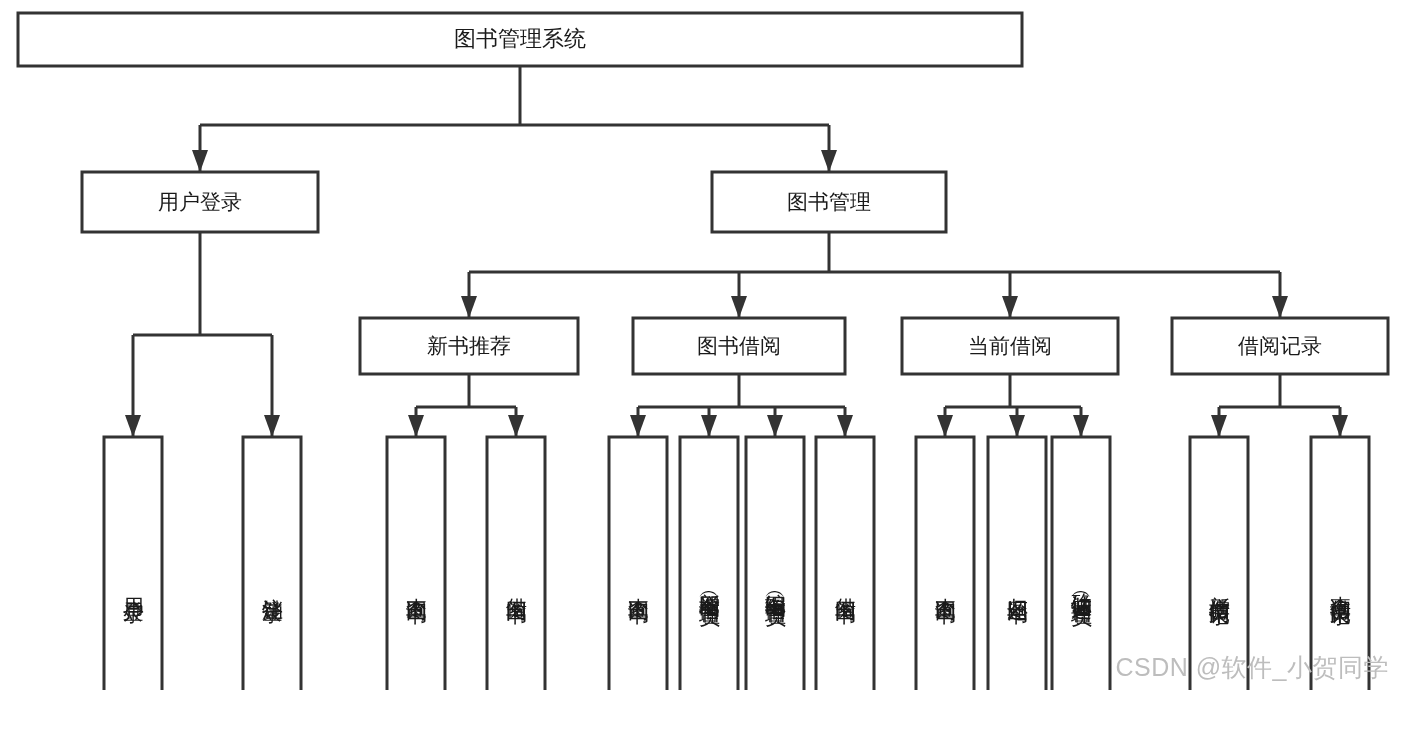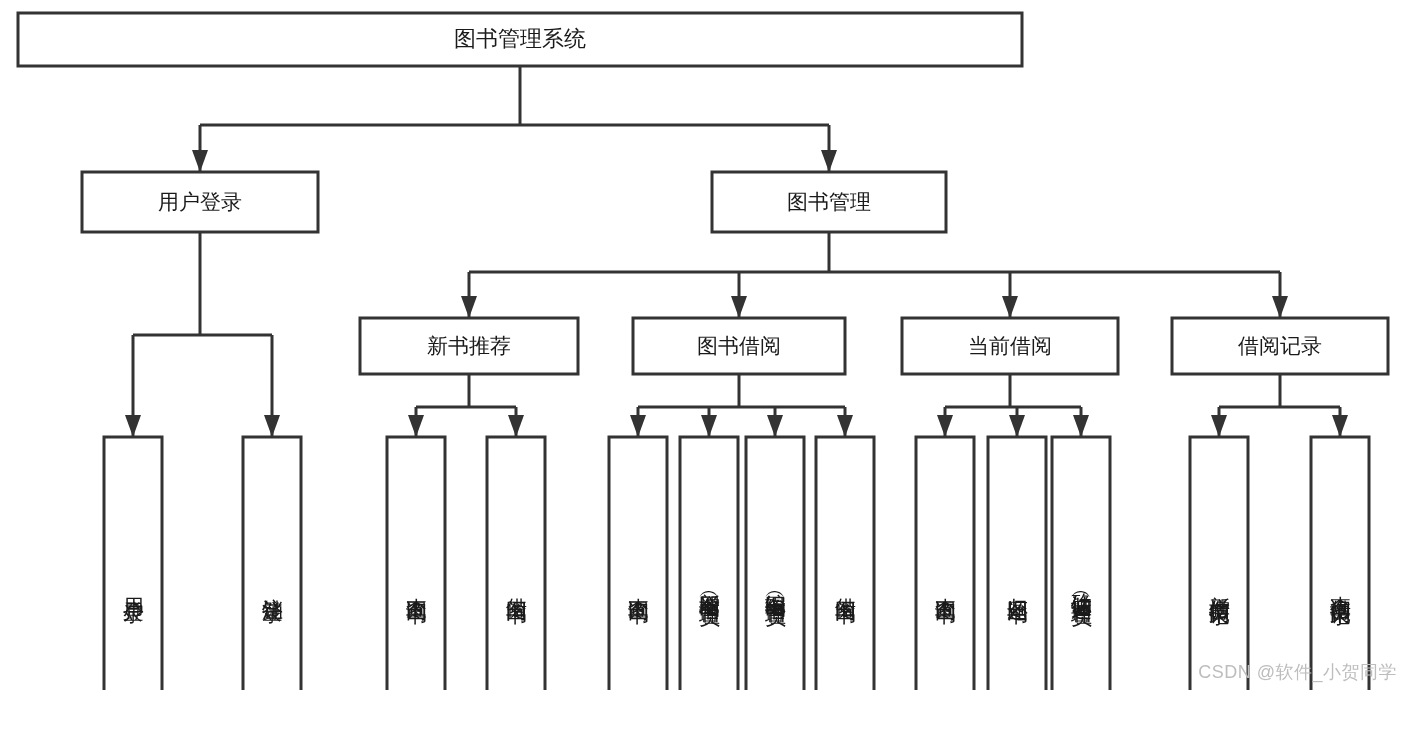--- a/index.html
+++ b/index.html
@@ -67,24 +67,24 @@
     text-orientation: upright;
     font-family: "Liberation Sans", "DejaVu Sans", sans-serif;
     font-size: 21px;
     line-height: 1.18;
     letter-spacing: 2px;
     color: #1a1a1a;
     white-space: nowrap;
   }
   .watermark {
     position: absolute;
-    right: 8px;
+    right: 16px;
     bottom: 6px;
     font-family: "Liberation Sans", "DejaVu Sans", sans-serif;
-    font-size: 18px;
+    font-size: 25px;
     color: #bdbdbd;
     letter-spacing: 0.5px;
     user-select: none;
   }
 </style>
 </head>
 <body>
 
 <div id="diagram-root">
 

